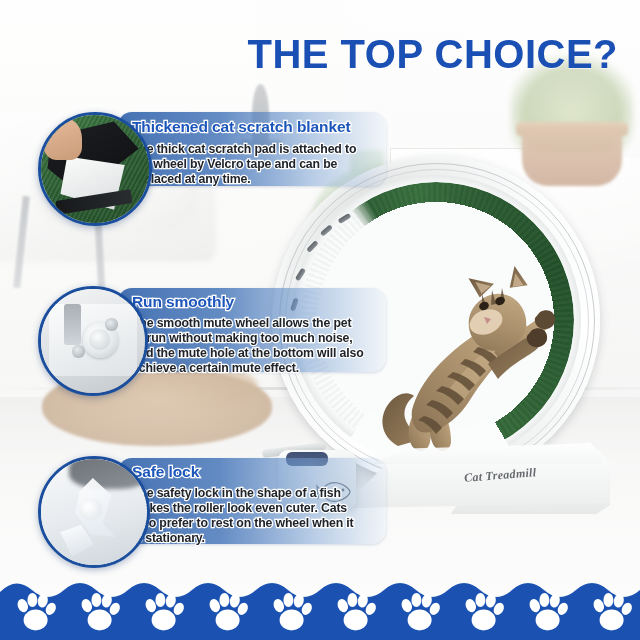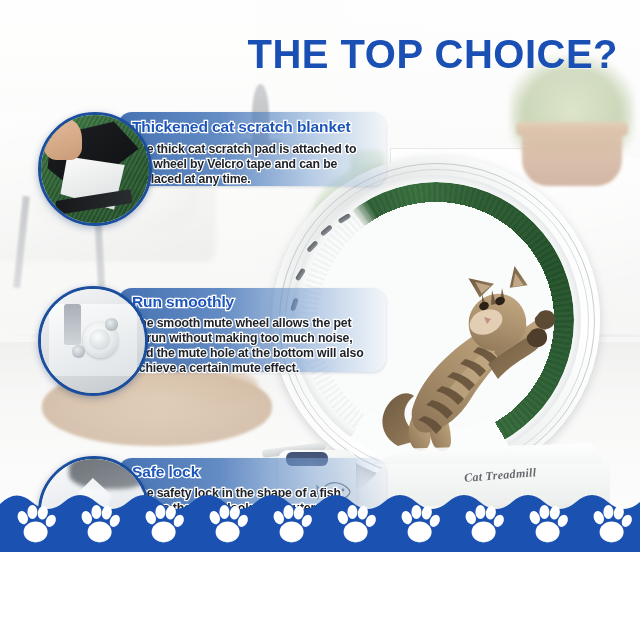--- a/index.html
+++ b/index.html
@@ -1,18 +1,18 @@
 <!DOCTYPE html>
 <html><head>
 <meta charset="utf-8">
 <style>
   html,body{margin:0;padding:0;}
   body{width:640px;height:640px;overflow:hidden;font-family:"Liberation Sans",sans-serif;}
 
-  #poster{position:relative;width:640px;height:552px;overflow:hidden;background:#f2f3f2;}
+  #poster{position:relative;width:640px;height:640px;overflow:hidden;background:#f2f3f2;}
 
   
   .bg{position:absolute;inset:0;overflow:hidden;
       background:linear-gradient(178deg,#fbfbfa 0%,#f7f7f6 40%,#f2f2f1 62%,#ececeb 74%,#f4f4f3 86%,#fafafa 100%);}
   .bg-wallL{position:absolute;left:0;top:0;width:40%;height:66%;
       background:linear-gradient(180deg,#fdfdfc,#f3f3f1);}
   .bg-wallR{position:absolute;right:0;top:0;width:46%;height:64%;
       background:linear-gradient(185deg,#fdfdfd,#f0f1ef);}
   .bg-floor{position:absolute;left:0;right:0;top:62%;height:38%;
       background:linear-gradient(180deg,#e9e9e8 0%,#f4f4f3 30%,#fbfbfb 100%);}

